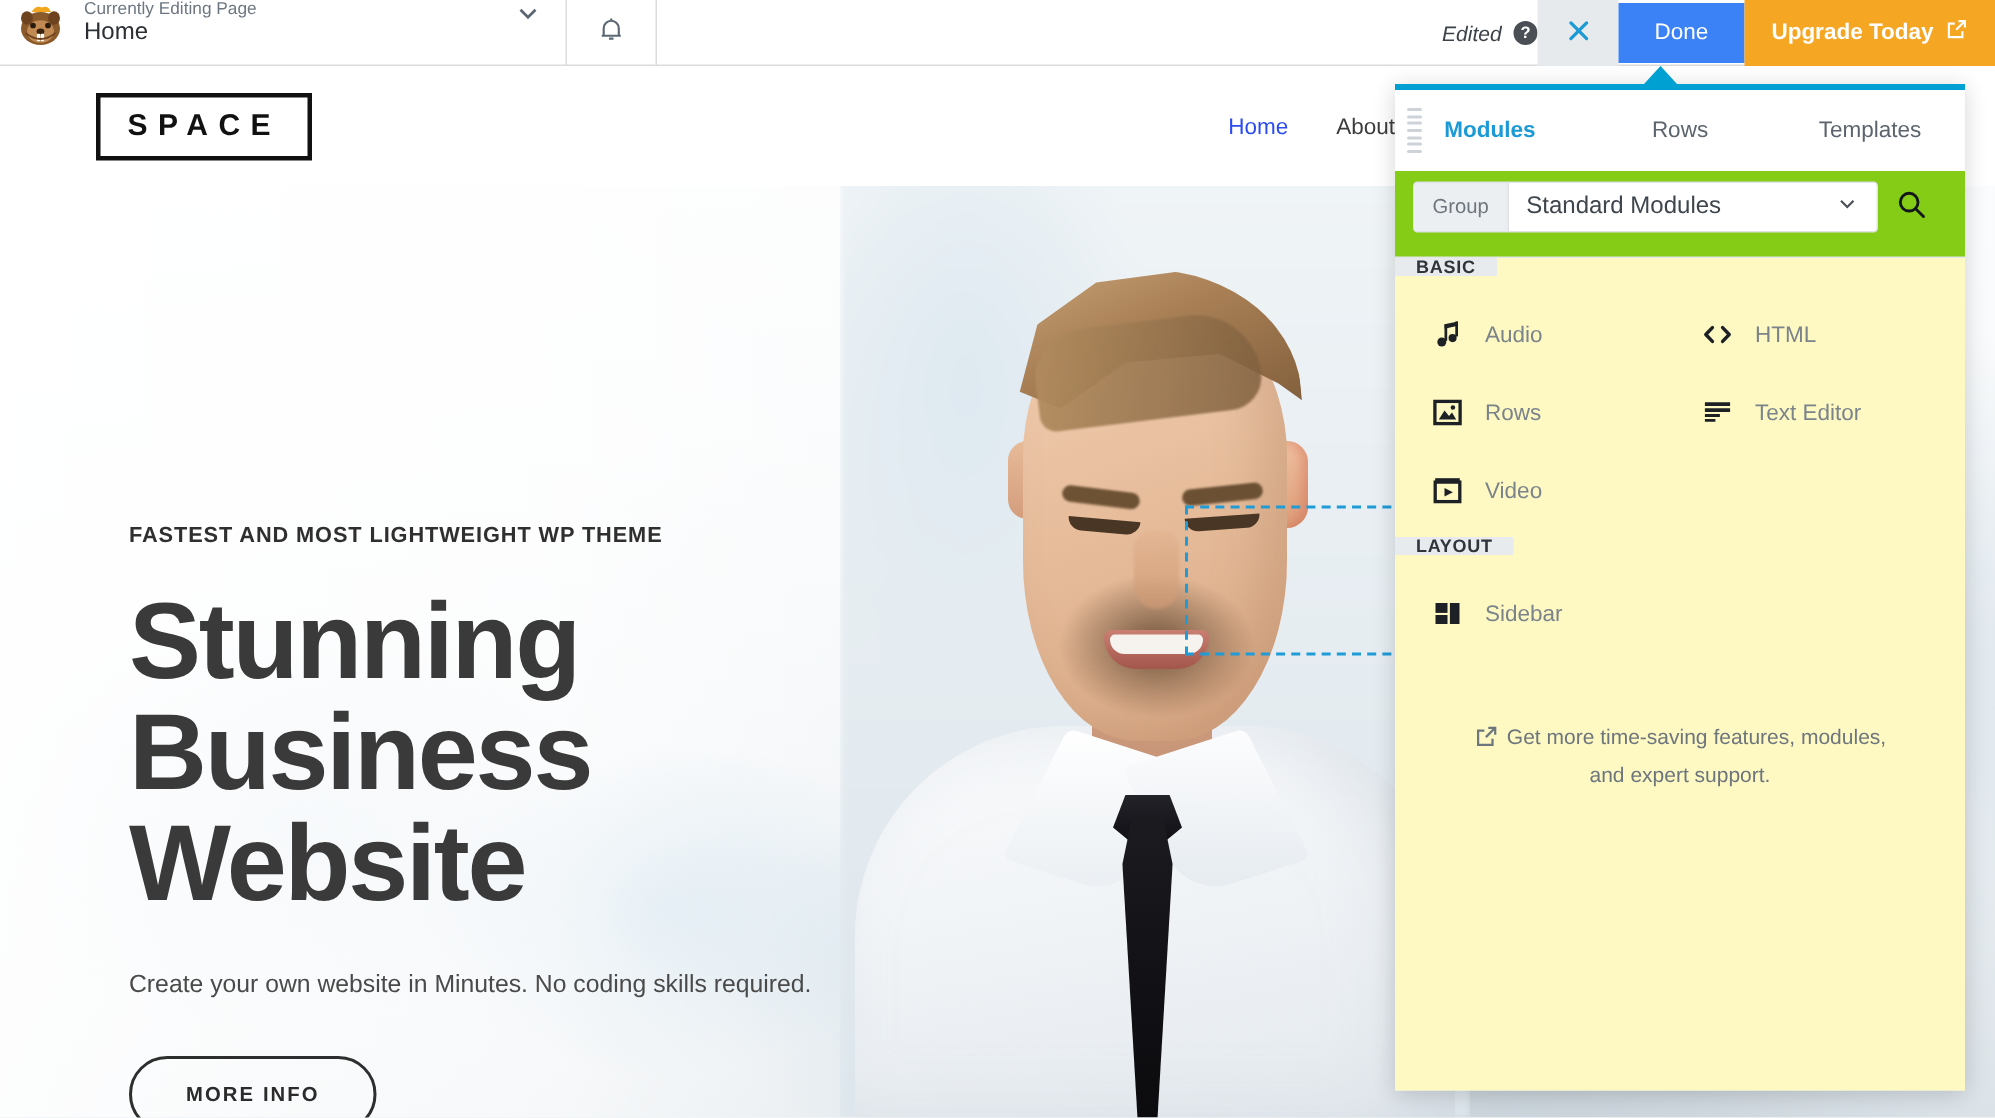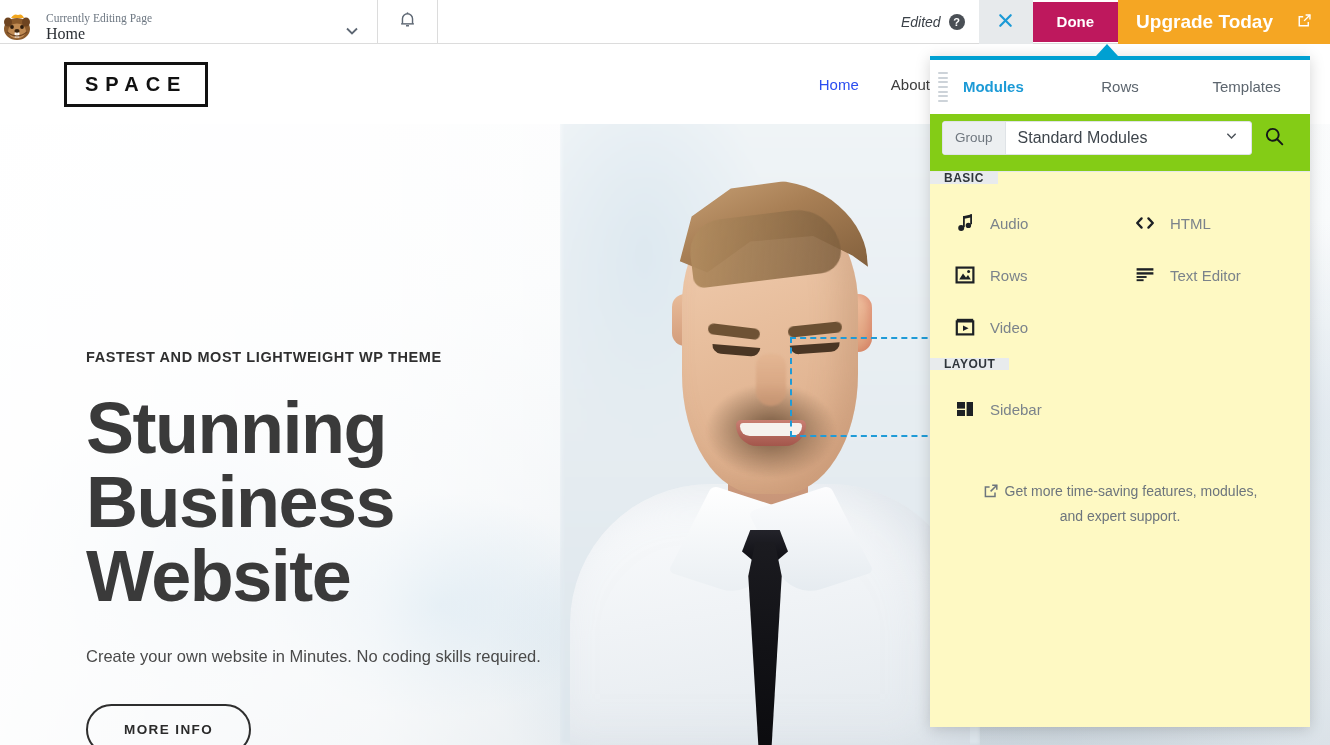--- a/index.html
+++ b/index.html
@@ -199,62 +199,61 @@
   
   .admin-bar {
     position: absolute; left: 0; top: 0;
     width: 1330px; height: 44px;
     background: #ffffff;
     border-bottom: 1px solid #dcdcdc;
     display: flex; align-items: center;
     z-index: 50;
   }
   .editing-block {
-    display: flex; align-items: flex-end; gap: 12px;
-    width: 378px; height: 44px; 
+    display: flex; align-items: flex-start; gap: 12px;
+    width: 378px; height: 44px; padding-left: 10px;
     border-right: 1px solid #dcdcdc;
     cursor: pointer;
-    font-family: Liberation Serif, serif;
   }
   .beaver-logo { width: 34px; height: 34px; flex: 0 0 34px; }
   .editing-texts { display: flex; flex-direction: column; line-height: 1.15; }
   .editing-label { font-size: 11.5px; color: #6d7782; }
   .editing-page { font-size: 16px; color: #2b2f34; }
   .chev-down { margin-left: auto; margin-right: 16px; color: #5d6773; }
 
   .bell-wrap {
     width: 60px; height: 44px;
     display: flex; align-items: center; justify-content: center;
     border-right: 1px solid #dcdcdc; cursor: pointer;
   }
   .bar-spacer { flex: 1; }
   .edited-wrap {
     display: flex; align-items: flex-start; gap: 8px;
-    margin-right: 14px; font-style: italic; font-size: 14px; color: #3b4148;
+    font-style: italic; font-size: 14px; color: #3b4148;
   }
   .help-icon {
     width: 16px; height: 16px; border-radius: 50%;
     background: #4a4f55; color: #fff;
     font-size: 11px; font-style: normal; font-weight: 700;
     display: flex; align-items: center; justify-content: center;
     cursor: pointer;
   }
   .btn-close {
     width: 54px; height: 44px; background: #e7eaec;
     display: flex; align-items: center; justify-content: center;
     border: none; cursor: pointer;
   }
   .btn-done {
-    height: 40px; padding: 0 24px; background: #be185d; color: #fff;
-    font-size: 15px; font-weight: 700; border: none; cursor: pointer;
+    height: 40px; padding: 0 24px; background: #3b82f6; color: #fff;
+    font-size: 15px; font-weight: 400; border: none; cursor: pointer;
   }
   .btn-upgrade {
     height: 44px; padding: 0 18px; background: #f5a623; color: #fff;
-    font-size: 19px; font-weight: 700; border: none; cursor: pointer;
-    display: flex; align-items: center; gap: 24px;
+    font-size: 15px; font-weight: 700; border: none; cursor: pointer;
+    display: flex; align-items: center; gap: 8px;
   }
 
   
   .panel {
     position: absolute;
     left: 930px; top: 56px;
     width: 380px; height: 671px;
     background: #f6f7f8;
     border-top: 4px solid #00a0d2;
     box-shadow: 0 2px 14px rgba(0,0,0,0.17);

